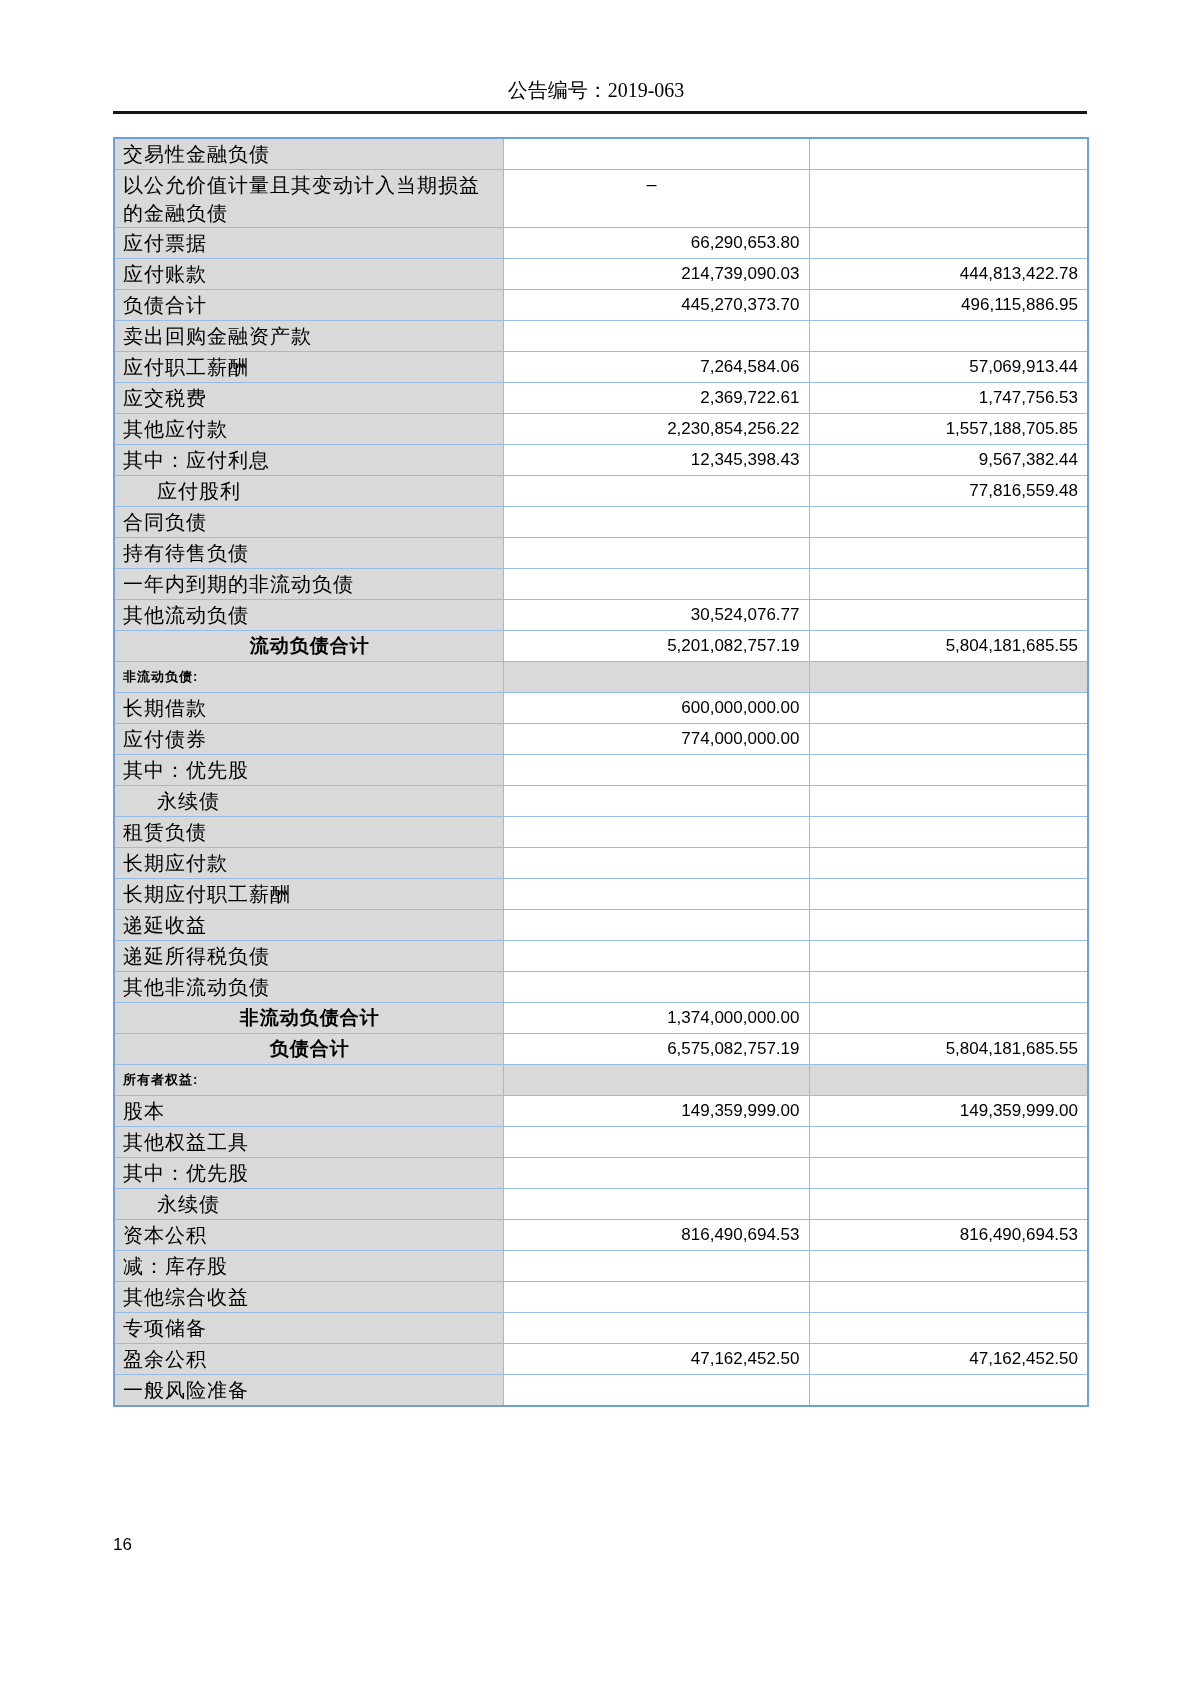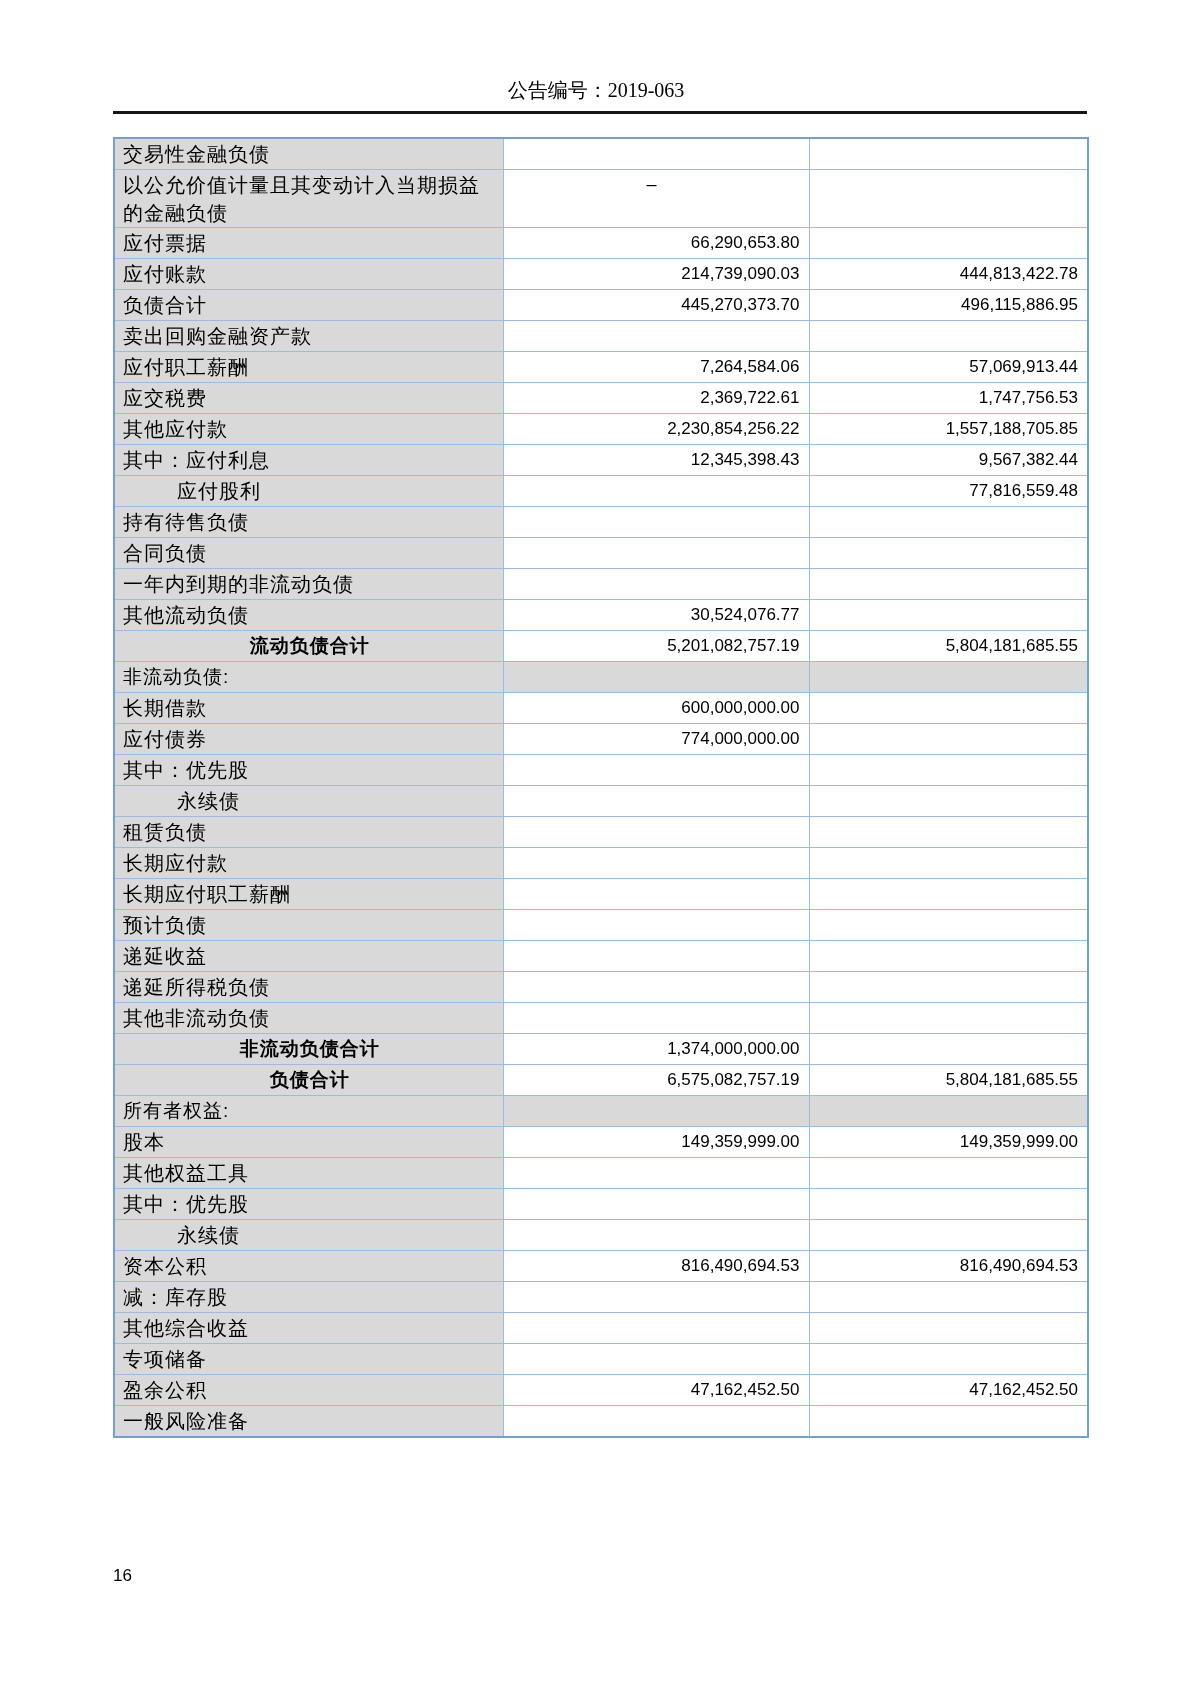--- a/index.html
+++ b/index.html
@@ -47,21 +47,21 @@
     overflow: hidden;
   }
   td.label {
     background: var(--label-bg, #d9d9d9);
     font-size: 20px;
     line-height: 28px;
     letter-spacing: 1px;
     padding: 0 6px 0 8px;
   }
   td.label.indent {
-    padding-left: 62px;
+    padding-left: 42px;
   }
   td.val {
     background: #ffffff;
     font-family: "Liberation Sans", "DejaVu Sans", sans-serif;
     font-size: 17px;
     text-align: right;
     padding-right: 9px;
   }
   tr.tall { height: 58px; }
   tr.tall td.val.dash {
@@ -72,23 +72,23 @@
   }
   tr.total td.label {
     text-align: center;
     font-weight: bold;
     font-family: "Liberation Sans", "DejaVu Sans", sans-serif;
     font-size: 19px;
     letter-spacing: 1px;
   }
   tr.section td { background: var(--label-bg, #d9d9d9); }
   tr.section td.label {
-    font-weight: normal;
+    font-weight: bold;
     font-family: "Liberation Sans", "DejaVu Sans", sans-serif;
-    font-size: 19px;
+    font-size: 13px;
   }
   .page-number {
     text-align: left;
     margin-top: 128px;
     font-size: 17px;
     font-family: "Liberation Sans", "DejaVu Sans", sans-serif;
   }
 </style>
 </head>
 <body>
@@ -155,26 +155,26 @@
           <td class="label">其中：应付利息</td>
           <td class="val">12,345,398.43</td>
           <td class="val">9,567,382.44</td>
         </tr>
         <tr>
           <td class="label indent">应付股利</td>
           <td class="val"></td>
           <td class="val">77,816,559.48</td>
         </tr>
         <tr>
+          <td class="label">合同负债</td>
+          <td class="val"></td>
+          <td class="val"></td>
+        </tr>
+        <tr>
           <td class="label">持有待售负债</td>
-          <td class="val"></td>
-          <td class="val"></td>
-        </tr>
-        <tr>
-          <td class="label">合同负债</td>
           <td class="val"></td>
           <td class="val"></td>
         </tr>
         <tr>
           <td class="label">一年内到期的非流动负债</td>
           <td class="val"></td>
           <td class="val"></td>
         </tr>
         <tr>
           <td class="label">其他流动负债</td>
@@ -216,25 +216,20 @@
           <td class="val"></td>
           <td class="val"></td>
         </tr>
         <tr>
           <td class="label">长期应付款</td>
           <td class="val"></td>
           <td class="val"></td>
         </tr>
         <tr>
           <td class="label">长期应付职工薪酬</td>
-          <td class="val"></td>
-          <td class="val"></td>
-        </tr>
-        <tr>
-          <td class="label">预计负债</td>
           <td class="val"></td>
           <td class="val"></td>
         </tr>
         <tr>
           <td class="label">递延收益</td>
           <td class="val"></td>
           <td class="val"></td>
         </tr>
         <tr>
           <td class="label">递延所得税负债</td>

